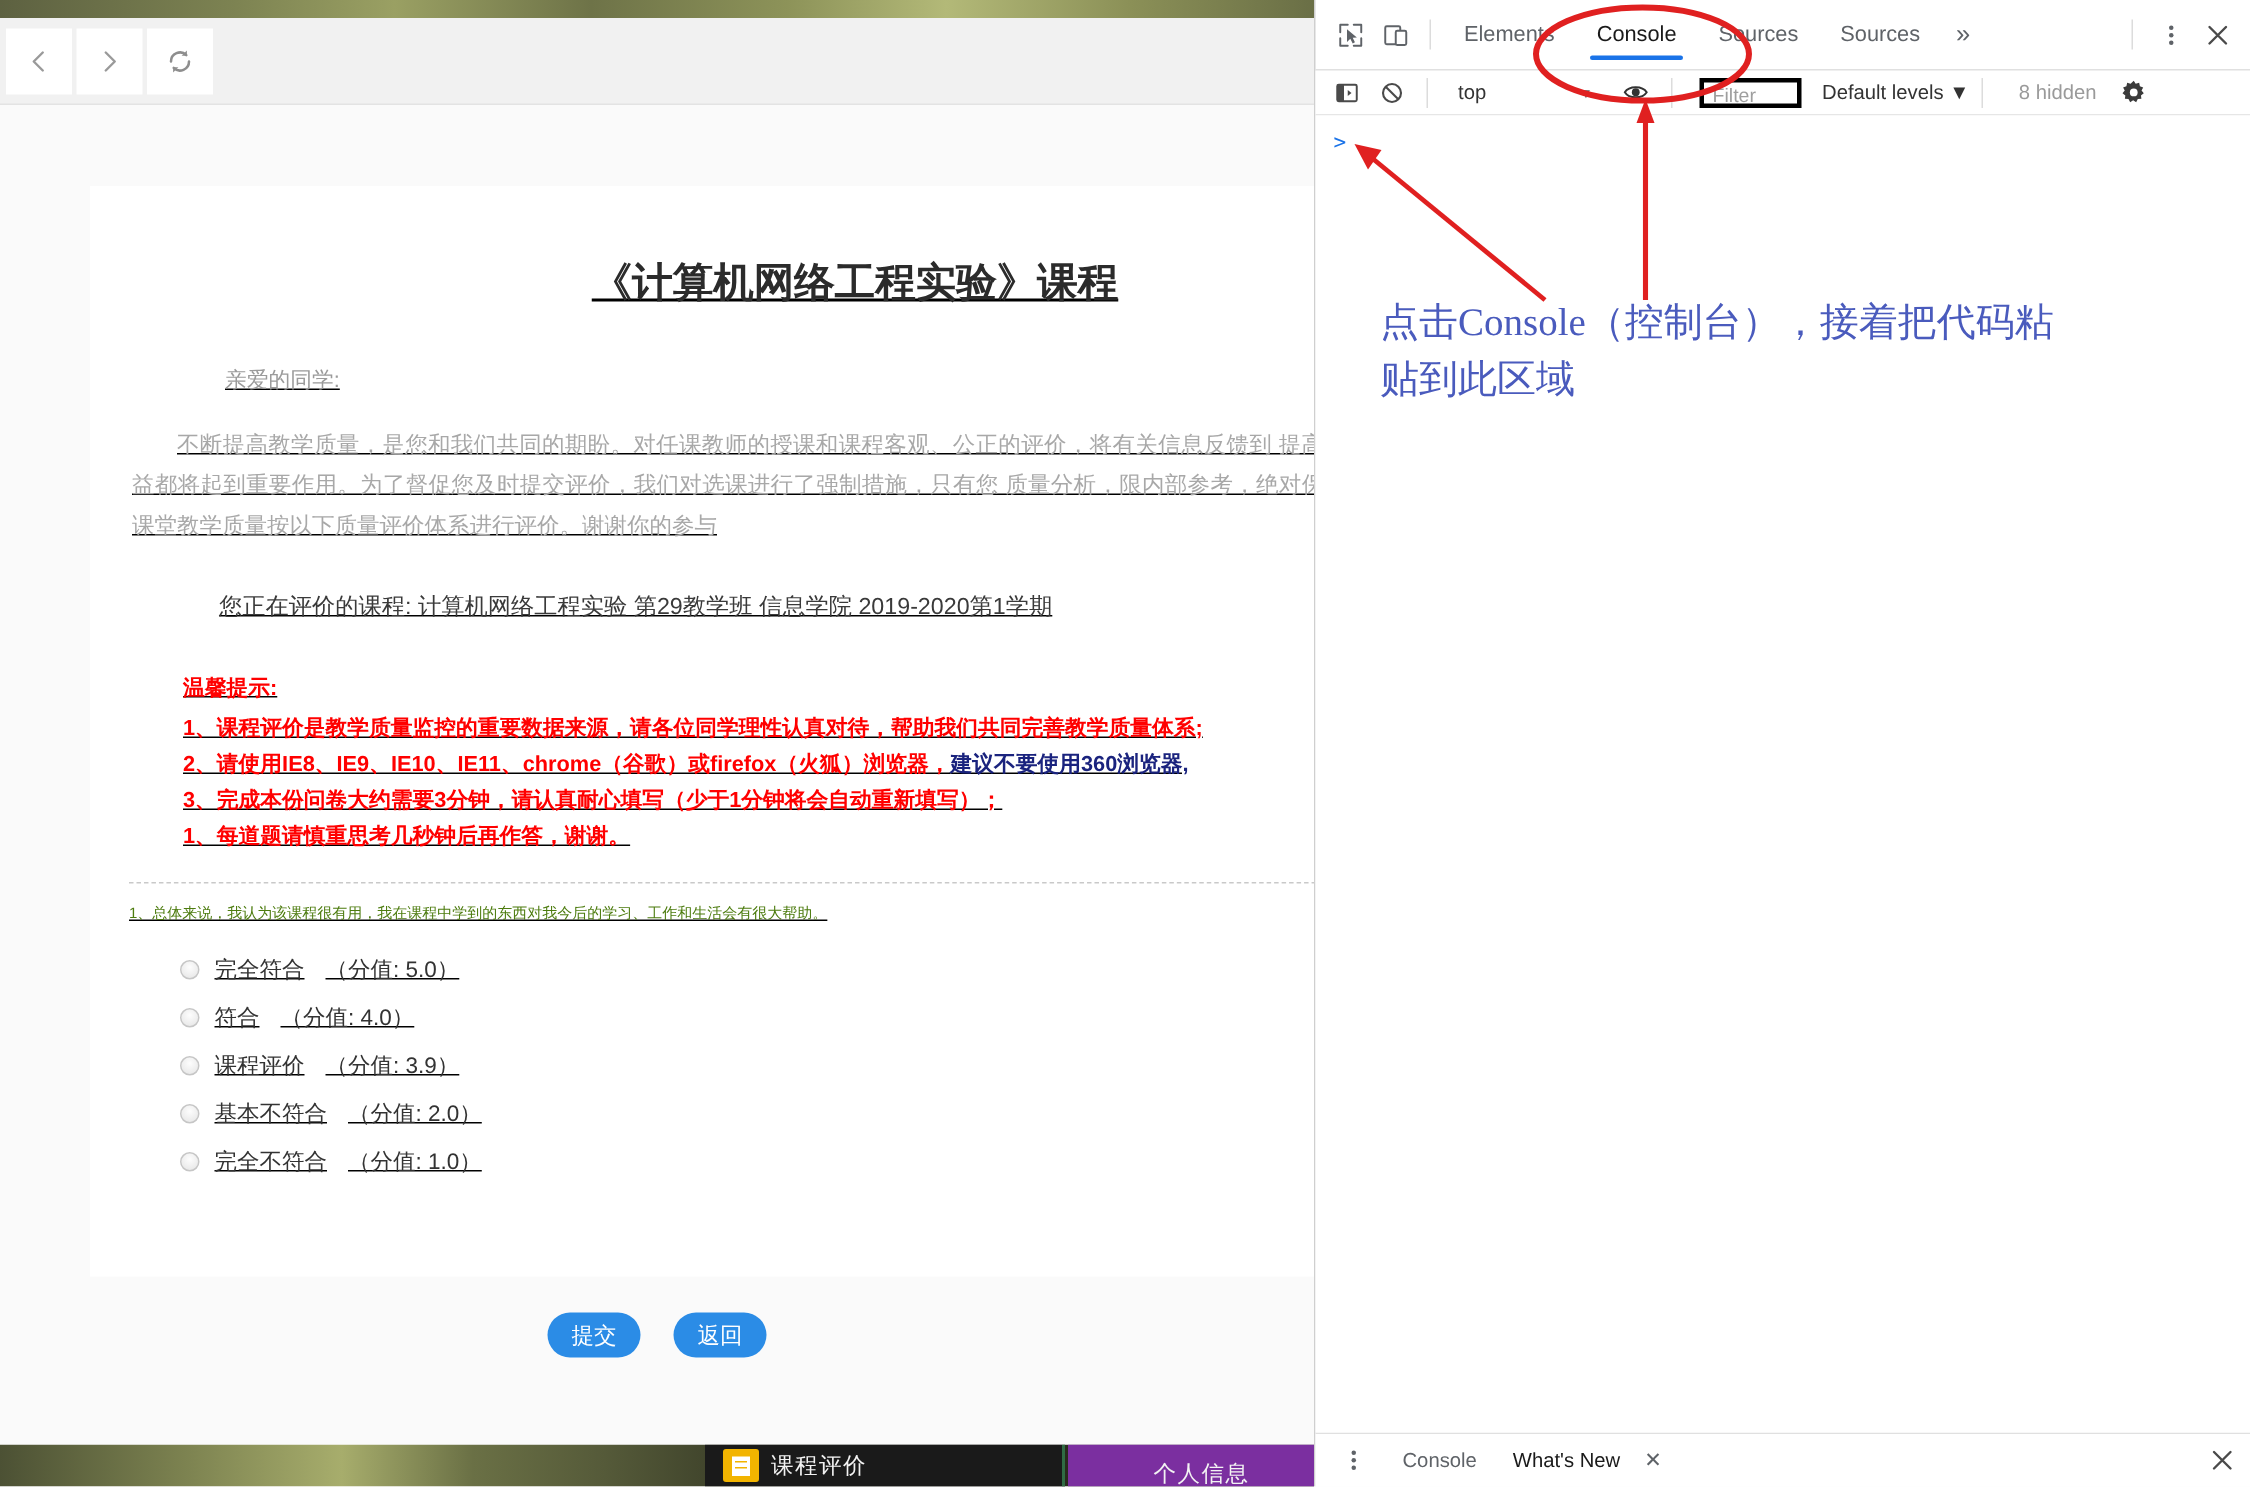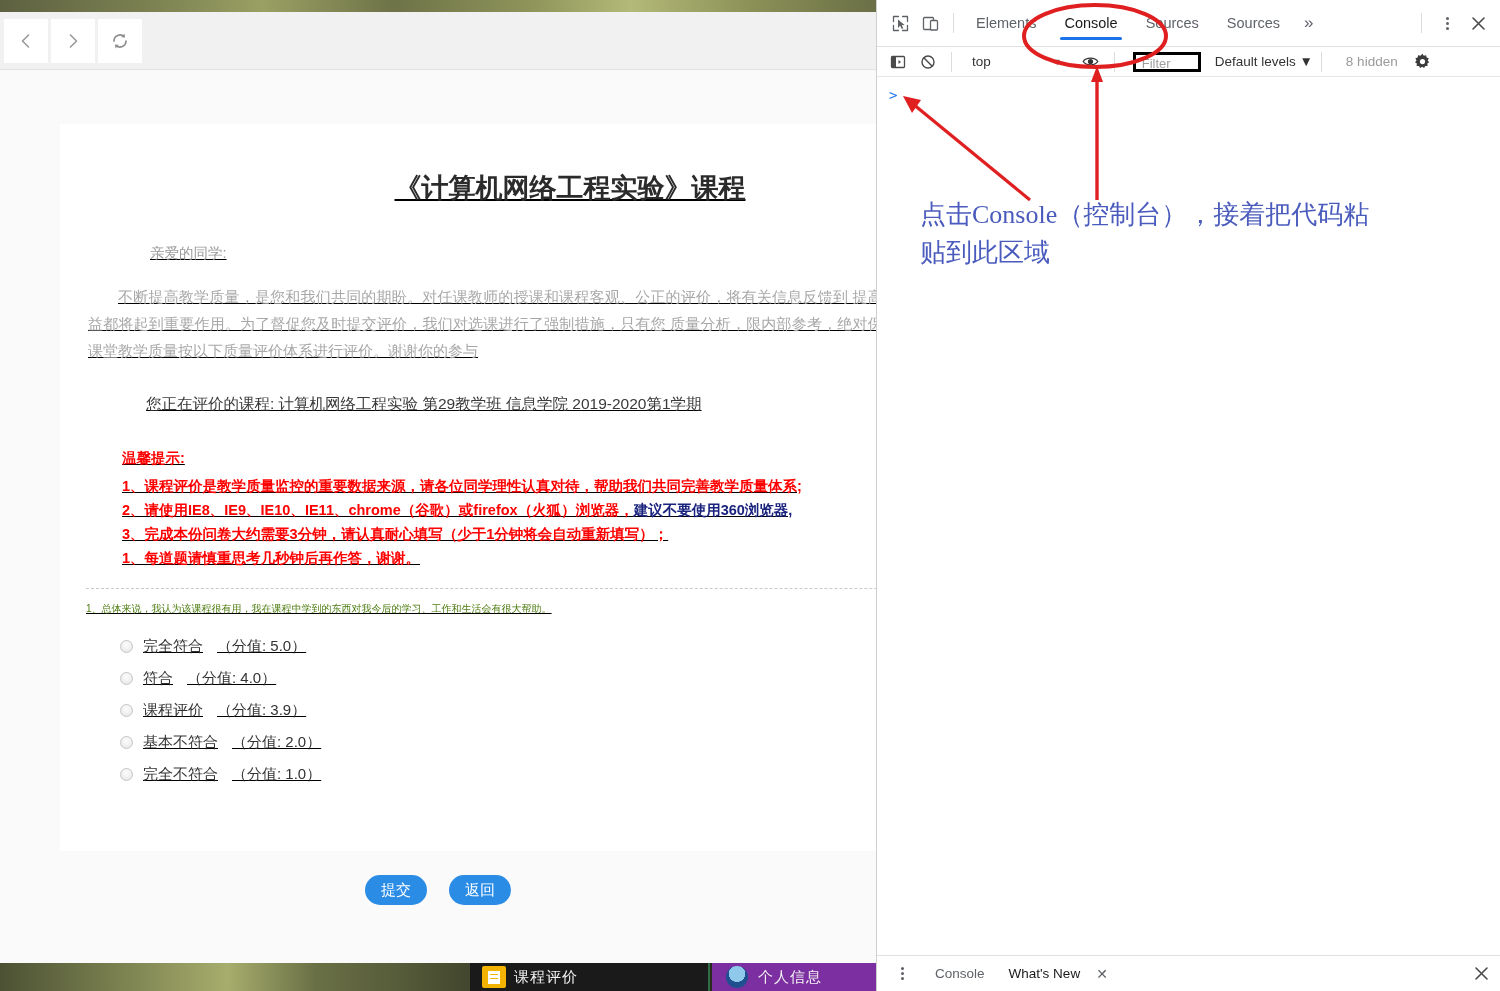--- a/index.html
+++ b/index.html
@@ -35,21 +35,21 @@
   .tile-icon-orange .sheet { width: 12px; height: 13px; background:#fff; position:relative; }
   .tile-icon-orange .sheet::before,
   .tile-icon-orange .sheet::after {
     content:""; position:absolute; left:2px; right:2px; height:1.5px; background:#f2b400;
   }
   .tile-icon-orange .sheet::before { top:3px; }
   .tile-icon-orange .sheet::after  { top:7px; }
   .tile-label { color:#f3f3f3; font-size:15px; letter-spacing:1px; }
   .tile-personal {
     position: absolute; left: 712px; top: 963px; width: 164px; height: 28px;
-    background: #7b2fa0; display: flex; align-items: center; gap: 10px; padding-left: 14px;
+    background: #7b2fa0; display: flex; align-items: center; gap: 10px; padding-left: 14px; flex-direction: column;
   }
   .tile-avatar {
     width:22px; height:22px; border-radius:50%;
     background: radial-gradient(circle at 50% 35%, #8ec8ea 0 45%, #1f4f8f 46% 100%);
   }
 
   
   .browser { position: absolute; left: 0; top: 12px; width: 876px; height: 951px; background:#fafafa; }
   .titlebar {
     height: 46px; background: #4e4e4c; display:flex; align-items:center; justify-content:center;

